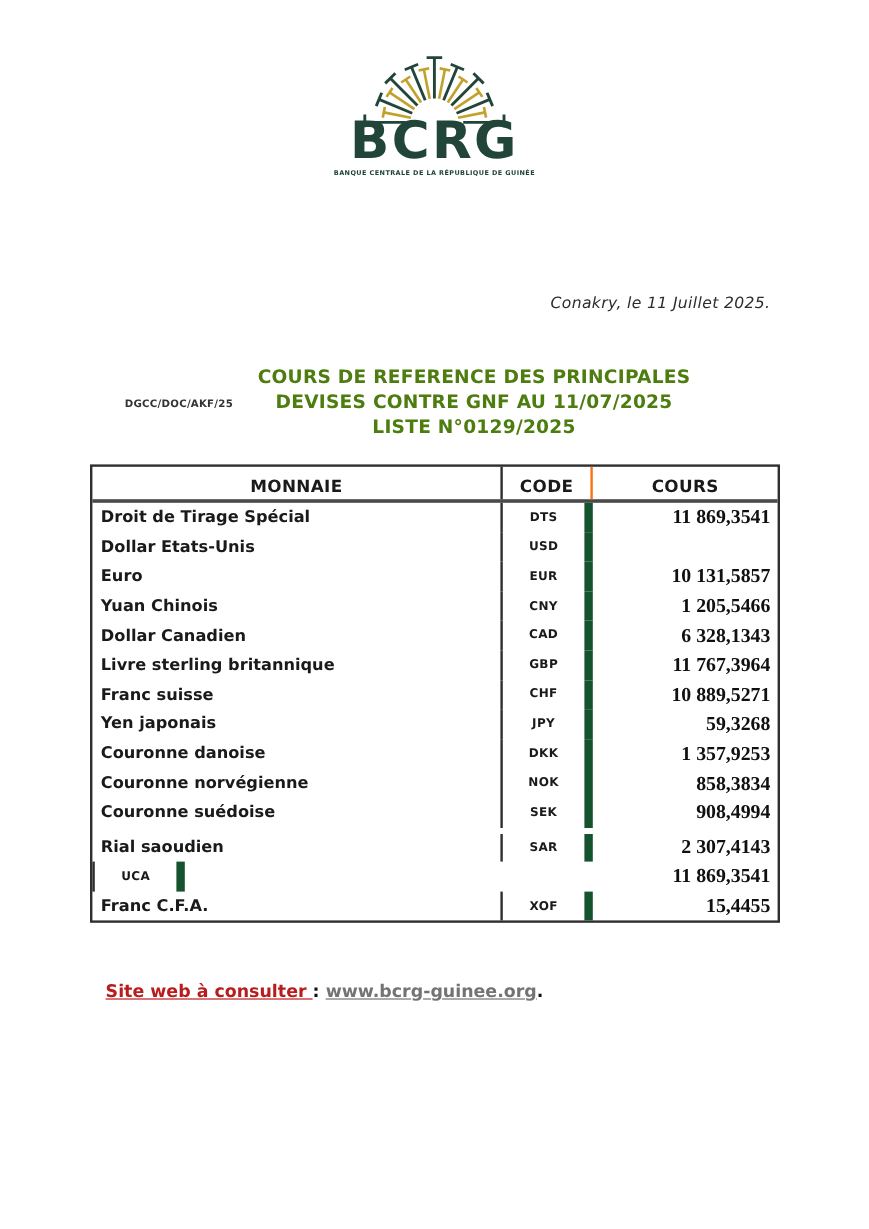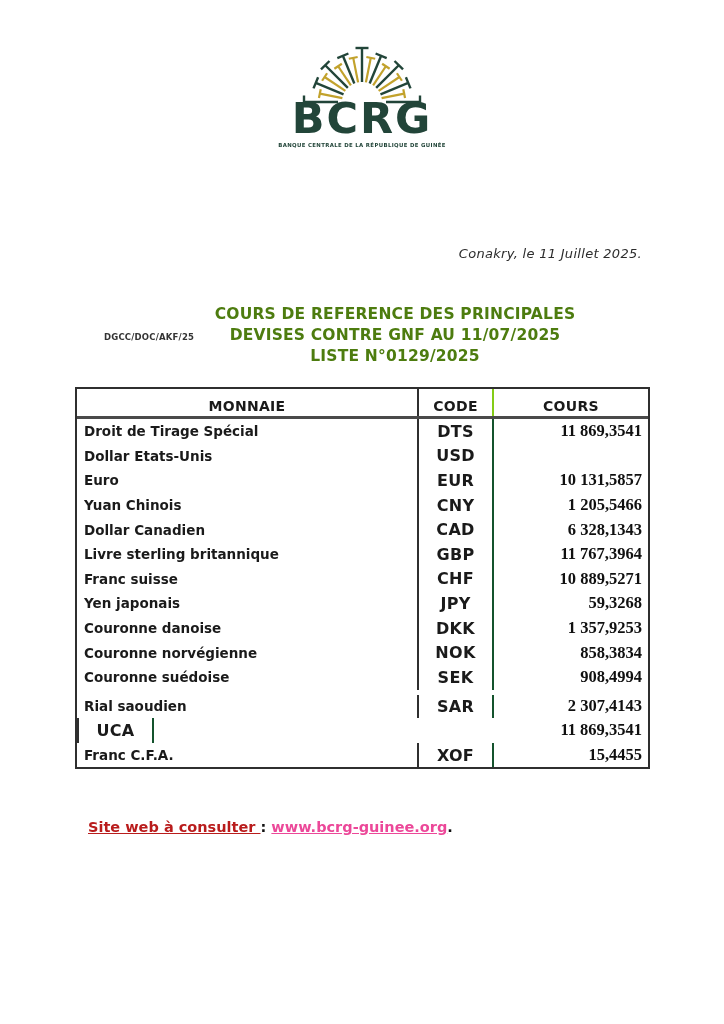--- a/index.html
+++ b/index.html
@@ -42,47 +42,47 @@
     box-sizing:border-box;
     background:#fff;
   }
   .thead{
     display:flex;height:27px;
     border-bottom:3px solid #4a4a4a;
     font-weight:700;font-size:14px;
   }
   .thead .hcell{display:flex;align-items:flex-end;justify-content:center;padding-bottom:2px;letter-spacing:0.3px;}
   .col-monnaie{width:340px;box-sizing:border-box;}
-  .col-code{width:77px;box-sizing:border-box;border-left:2px solid #2f2f2f;border-right:2px solid #84cc16;text-align:right;}
+  .col-code{width:77px;box-sizing:border-box;border-left:2px solid #2f2f2f;border-right:2px solid #f97316;text-align:right;}
   .col-cours{flex:1;box-sizing:border-box;}
   .tbody .trow{display:flex;height:24.6px;}
   .cell-monnaie{
     width:340px;box-sizing:border-box;padding-left:7px;
     display:flex;align-items:center;
     font-weight:700;font-size:13.5px;white-space:nowrap;
   }
   .cell-code{
     width:77px;box-sizing:border-box;
-    border-left:2px solid #2f2f2f;border-right:2px solid #14532d;
+    border-left:2px solid #2f2f2f;border-right:7px solid #14532d;
     display:flex;align-items:center;justify-content:center;
-    font-weight:700;font-size:16px;letter-spacing:0.3px;
+    font-weight:700;font-size:10px;letter-spacing:0.3px;
   }
   .cell-cours{
     flex:1;box-sizing:border-box;padding-right:6px;
     display:flex;align-items:center;justify-content:flex-end;
     font-family:"Liberation Serif","DejaVu Serif",serif;
     font-weight:700;font-size:16.5px;color:#101010;
   }
   .trow[data-gap="true"]{margin-top:5px;height:23.6px;}
 
   
   .footer-line{top:819px;left:88px;font-size:14.5px;font-weight:700;white-space:nowrap;}
   .footer-label{text-decoration:underline;color:#b91c1c;}
   .footer-sep{color:#111;}
-  .footer-link{color:#ec4899;text-decoration:underline;cursor:pointer;}
+  .footer-link{color:#737373;text-decoration:underline;cursor:pointer;}
   .footer-period{color:#111;}
 </style>
 </head>
 <body>
 
 <div>
 
   <div class="abs logo">
     <svg width="150" height="64" viewBox="0 0 150 64" fill="none" stroke-linecap="butt">
 

